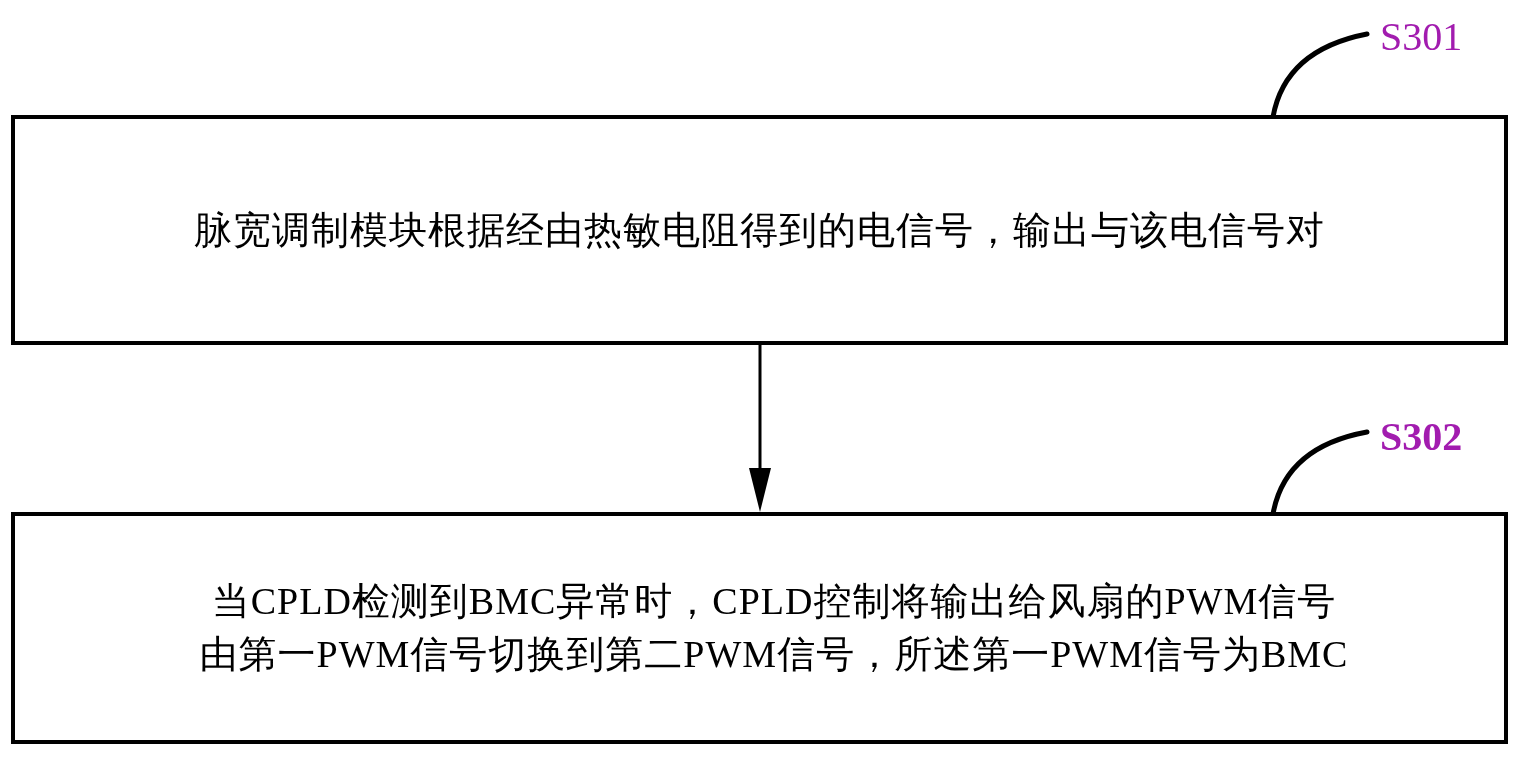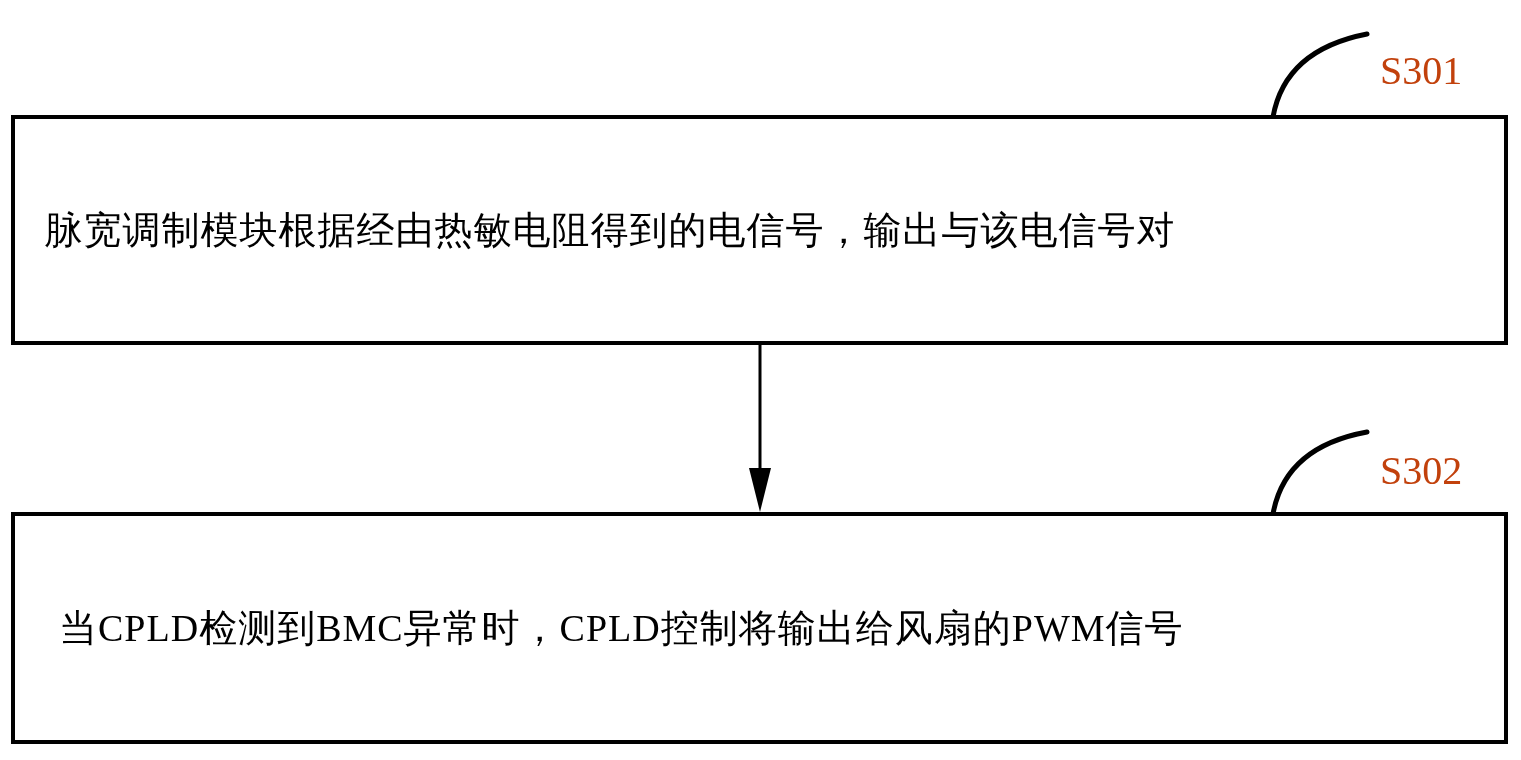--- a/index.html
+++ b/index.html
@@ -34,37 +34,37 @@
       left: 11px;
       top: 512px;
       width: 1497px;
       height: 232px;
       padding-left: 29px;
     }
     .step-text {
       font-family: "Liberation Serif", "DejaVu Serif", serif;
       font-size: 38px;
       line-height: 53px;
+      text-align: center;
       width: 1430px;
       letter-spacing: 1px;
     }
     .step-text span {
       display: block;
       white-space: nowrap;
     }
     .step-label {
       position: absolute;
       font-family: "Liberation Serif", "DejaVu Serif", serif;
       font-size: 40px;
       line-height: 40px;
-      color: #c2410c;
-      margin-top: 34px;
+      color: #a21caf;
     }
     #label-s301 { left: 1380px; top: 17px; }
-    #label-s302 { left: 1380px; top: 417px; }
+    #label-s302 { left: 1380px; top: 417px; font-weight: bold; }
     svg.overlay {
       position: absolute;
       left: 0;
       top: 0;
       width: 1521px;
       height: 760px;
       pointer-events: none;
     }
   </style>
 </head>
@@ -82,14 +82,15 @@
 
 <div class="step-box" id="box-s301">
   <div class="step-text">
     <span>脉宽调制模块根据经由热敏电阻得到的电信号，输出与该电信号对</span>
   </div>
 </div>
 
 <div class="step-box" id="box-s302">
   <div class="step-text">
     <span>当CPLD检测到BMC异常时，CPLD控制将输出给风扇的PWM信号</span>
+    <span>由第一PWM信号切换到第二PWM信号，所述第一PWM信号为BMC</span>
   </div>
 </div>
 
 </body></html>

